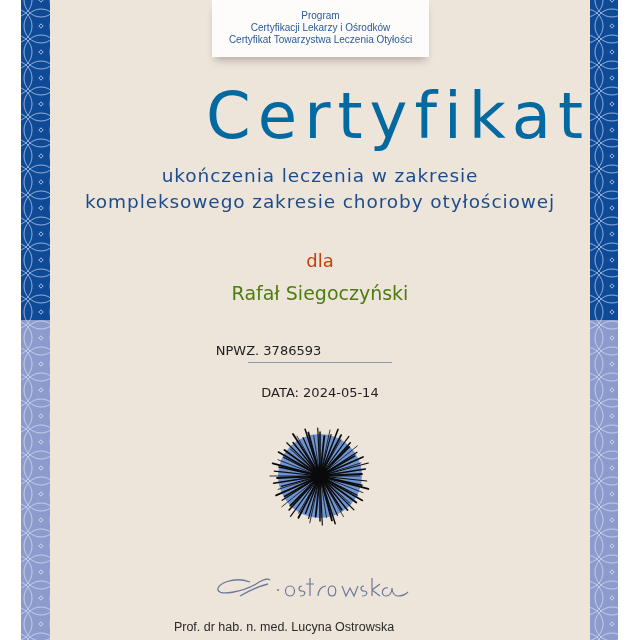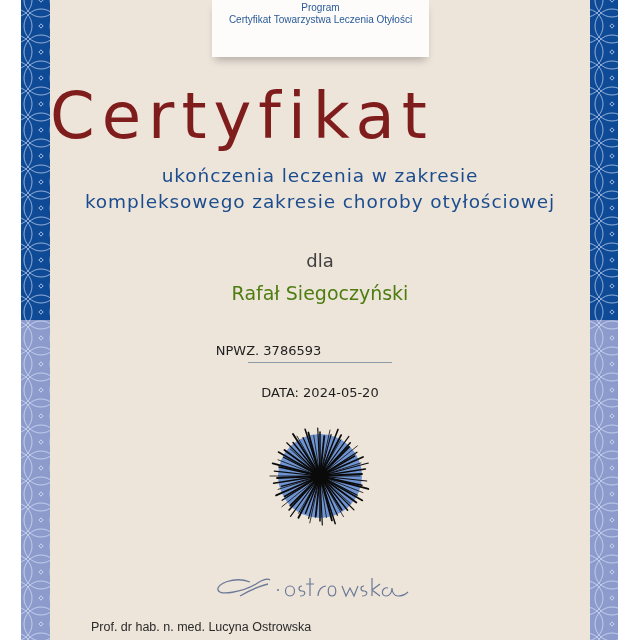--- a/index.html
+++ b/index.html
@@ -23,37 +23,37 @@
     .band svg { position: absolute; left: 0; top: 0; }
 
     .card {
       position: absolute; left: 212px; top: 0; width: 217px; height: 57px;
       background: #fdfcfa;
       box-shadow: 0 6px 8px -3px rgba(0,0,0,0.25);
       text-align: center;
       font-family: "Liberation Sans", sans-serif;
       font-size: 10px; line-height: 12px; color: #2a5a98;
     }
-    .card .lines { padding-top: 2px; }
+    .card .lines { padding-top: 10px; }
     .card div { white-space: nowrap; }
 
     .title {
       position: absolute; left: 50px; width: 540px; top: 76px;
-      text-align: left; font-size: 64px; line-height: 80px;
-      color: #7f1d1d; letter-spacing: 7px;
+      text-align: right; font-size: 64px; line-height: 80px;
+      color: #0369a1; letter-spacing: 7px;
       font-family: "DejaVu Sans", sans-serif; font-weight: normal;
     }
     .subtitle {
       position: absolute; left: 50px; width: 540px; top: 163px;
       text-align: center; font-size: 18.5px; line-height: 26px;
       color: #1b4d8e; letter-spacing: 0.9px;
     }
     .dla {
       position: absolute; left: 50px; width: 540px; top: 249px;
-      text-align: center; font-size: 18px; line-height: 24px; color: #404040;
+      text-align: center; font-size: 18px; line-height: 24px; color: #c2410c;
     }
     .name {
       position: absolute; left: 50px; width: 540px; top: 280px;
       text-align: center; font-size: 19px; line-height: 26px; color: #4d7c0f;
     }
     .npwz {
       position: absolute; left: 50px; width: 437px; top: 342px;
       text-align: center; font-size: 13px; line-height: 18px; color: #1f1f1f;
     }
     .rule {
@@ -61,23 +61,22 @@
       background: #8d9aa8;
     }
     .date {
       position: absolute; left: 50px; width: 540px; top: 384px;
       text-align: center; font-size: 13px; line-height: 18px; color: #1f1f1f;
     }
     .emblem { position: absolute; left: 268px; top: 424px; width: 104px; height: 104px; }
     .signature { position: absolute; left: 212px; top: 570px; width: 200px; height: 34px; }
     .signer {
       position: absolute; left: 50px; width: 468px; top: 619px;
-      font-size: 12.5px; line-height: 17px; color: #2a2a2a;
+      text-align: center; font-size: 12.5px; line-height: 17px; color: #2a2a2a;
       font-family: "Liberation Sans", sans-serif;
-      padding-left: 41px;
     }
   </style>
 </head>
 <body>
 
 <div class="paper"></div>
 
 <div class="band left">
   <div class="dark"></div>
   <div class="light"></div>
@@ -108,37 +107,38 @@
         <circle cx="13" cy="13" r="17" fill="none" stroke="rgba(225,235,255,0.7)" stroke-width="0.9"></circle>
       </pattern>
     </defs>
     <rect width="28" height="640" fill="url(#circR)"></rect>
   </svg>
 </div>
 
 <div class="card">
   <div class="lines">
     <div>Program</div>
+    <div>Certyfikacji Lekarzy i Ośrodków</div>
     <div>Certyfikat Towarzystwa Leczenia Otyłości</div>
   </div>
 </div>
 
 <div class="title">Certyfikat</div>
 
 <div class="subtitle">
   <div>ukończenia leczenia w zakresie</div>
   <div>kompleksowego zakresie choroby otyłościowej</div>
 </div>
 
 <div class="dla">dla</div>
 <div class="name">Rafał Siegoczyński</div>
 
 <div class="npwz">NPWZ. 3786593</div>
 <div class="rule"></div>
-<div class="date">DATA: 2024-05-20</div>
+<div class="date">DATA: 2024-05-14</div>
 
 <svg class="emblem" viewBox="0 0 104 104">
   <circle cx="52" cy="52" r="42" fill="#6f94d2"></circle>
   <g id="rays" stroke="#0b0b0b" stroke-width="1.4" stroke-linecap="round">
       <line x1="52" y1="52" x2="92.00" y2="52.00" stroke-width="0.80"></line>
       <line x1="52" y1="52" x2="98.73" y2="57.03" stroke-width="1.15"></line>
       <line x1="52" y1="52" x2="94.01" y2="61.15" stroke-width="1.50"></line>
       <line x1="52" y1="52" x2="100.30" y2="64.94" stroke-width="1.85"></line>
       <line x1="52" y1="52" x2="94.90" y2="68.59" stroke-width="0.80"></line>
       <line x1="52" y1="52" x2="89.32" y2="71.26" stroke-width="1.15"></line>

